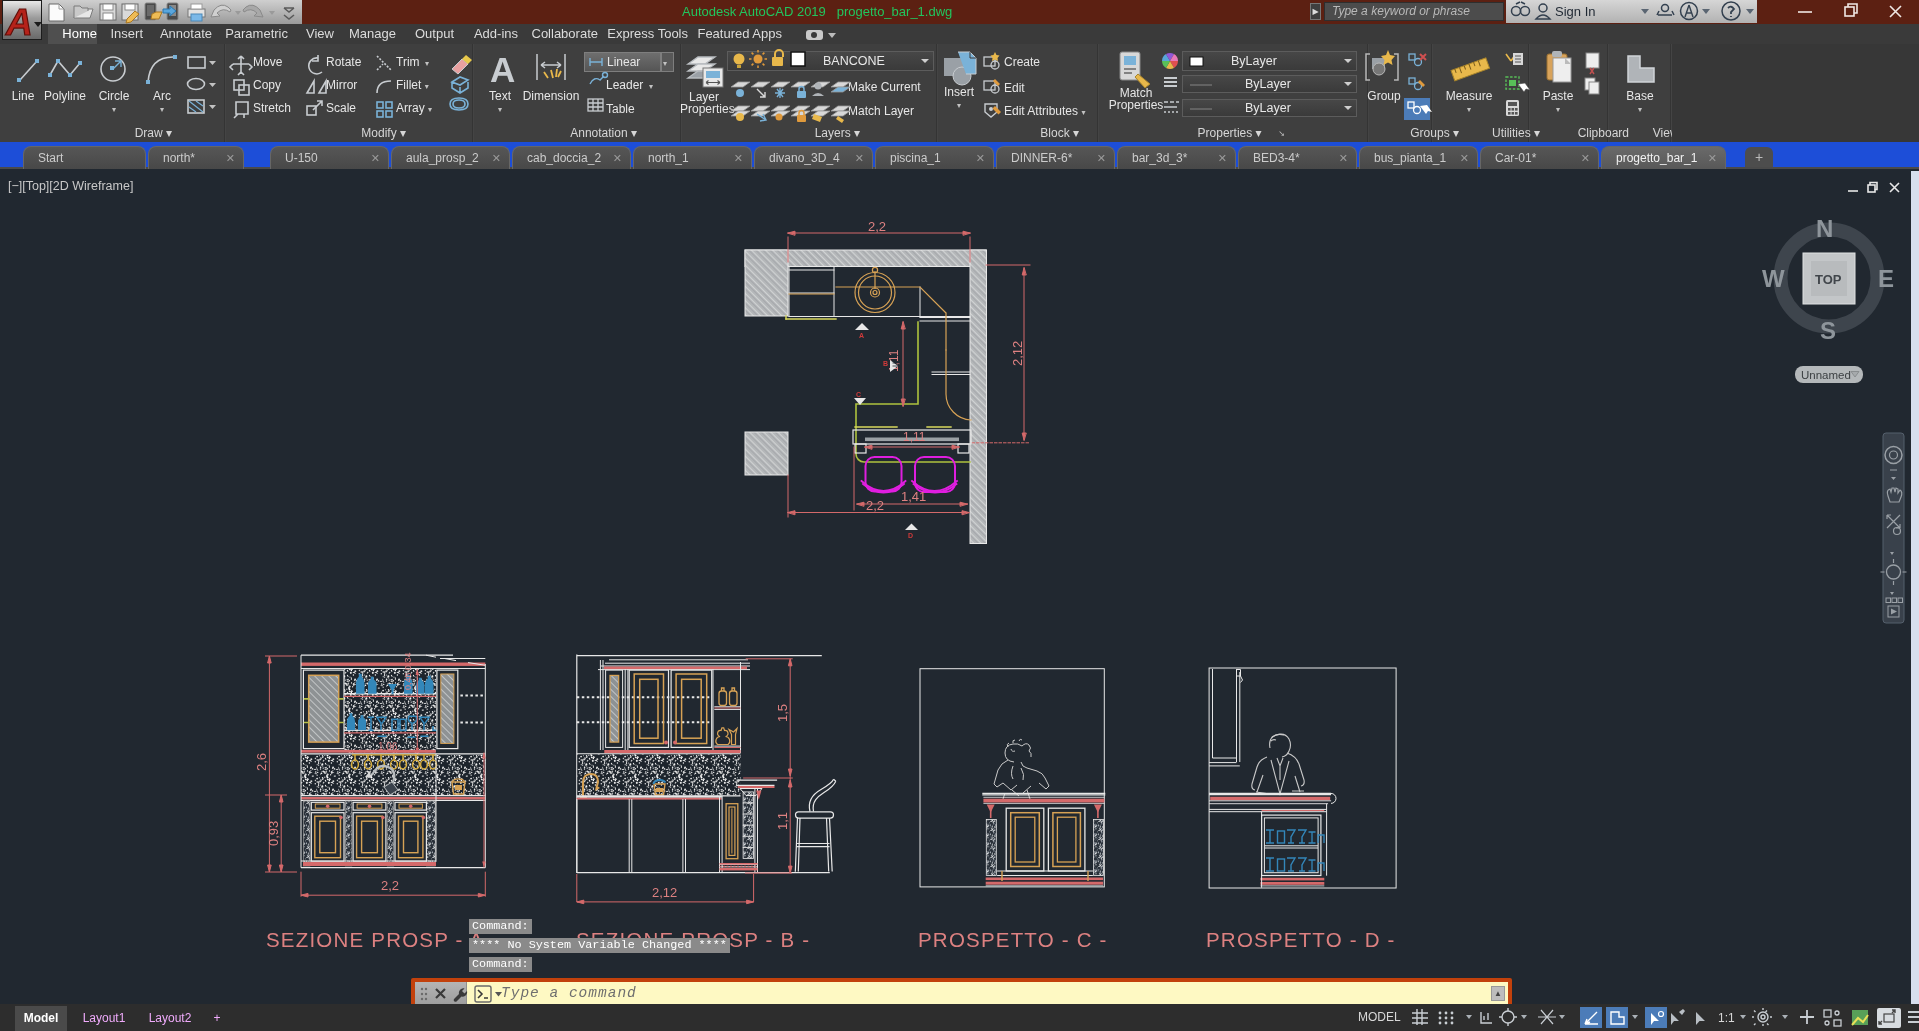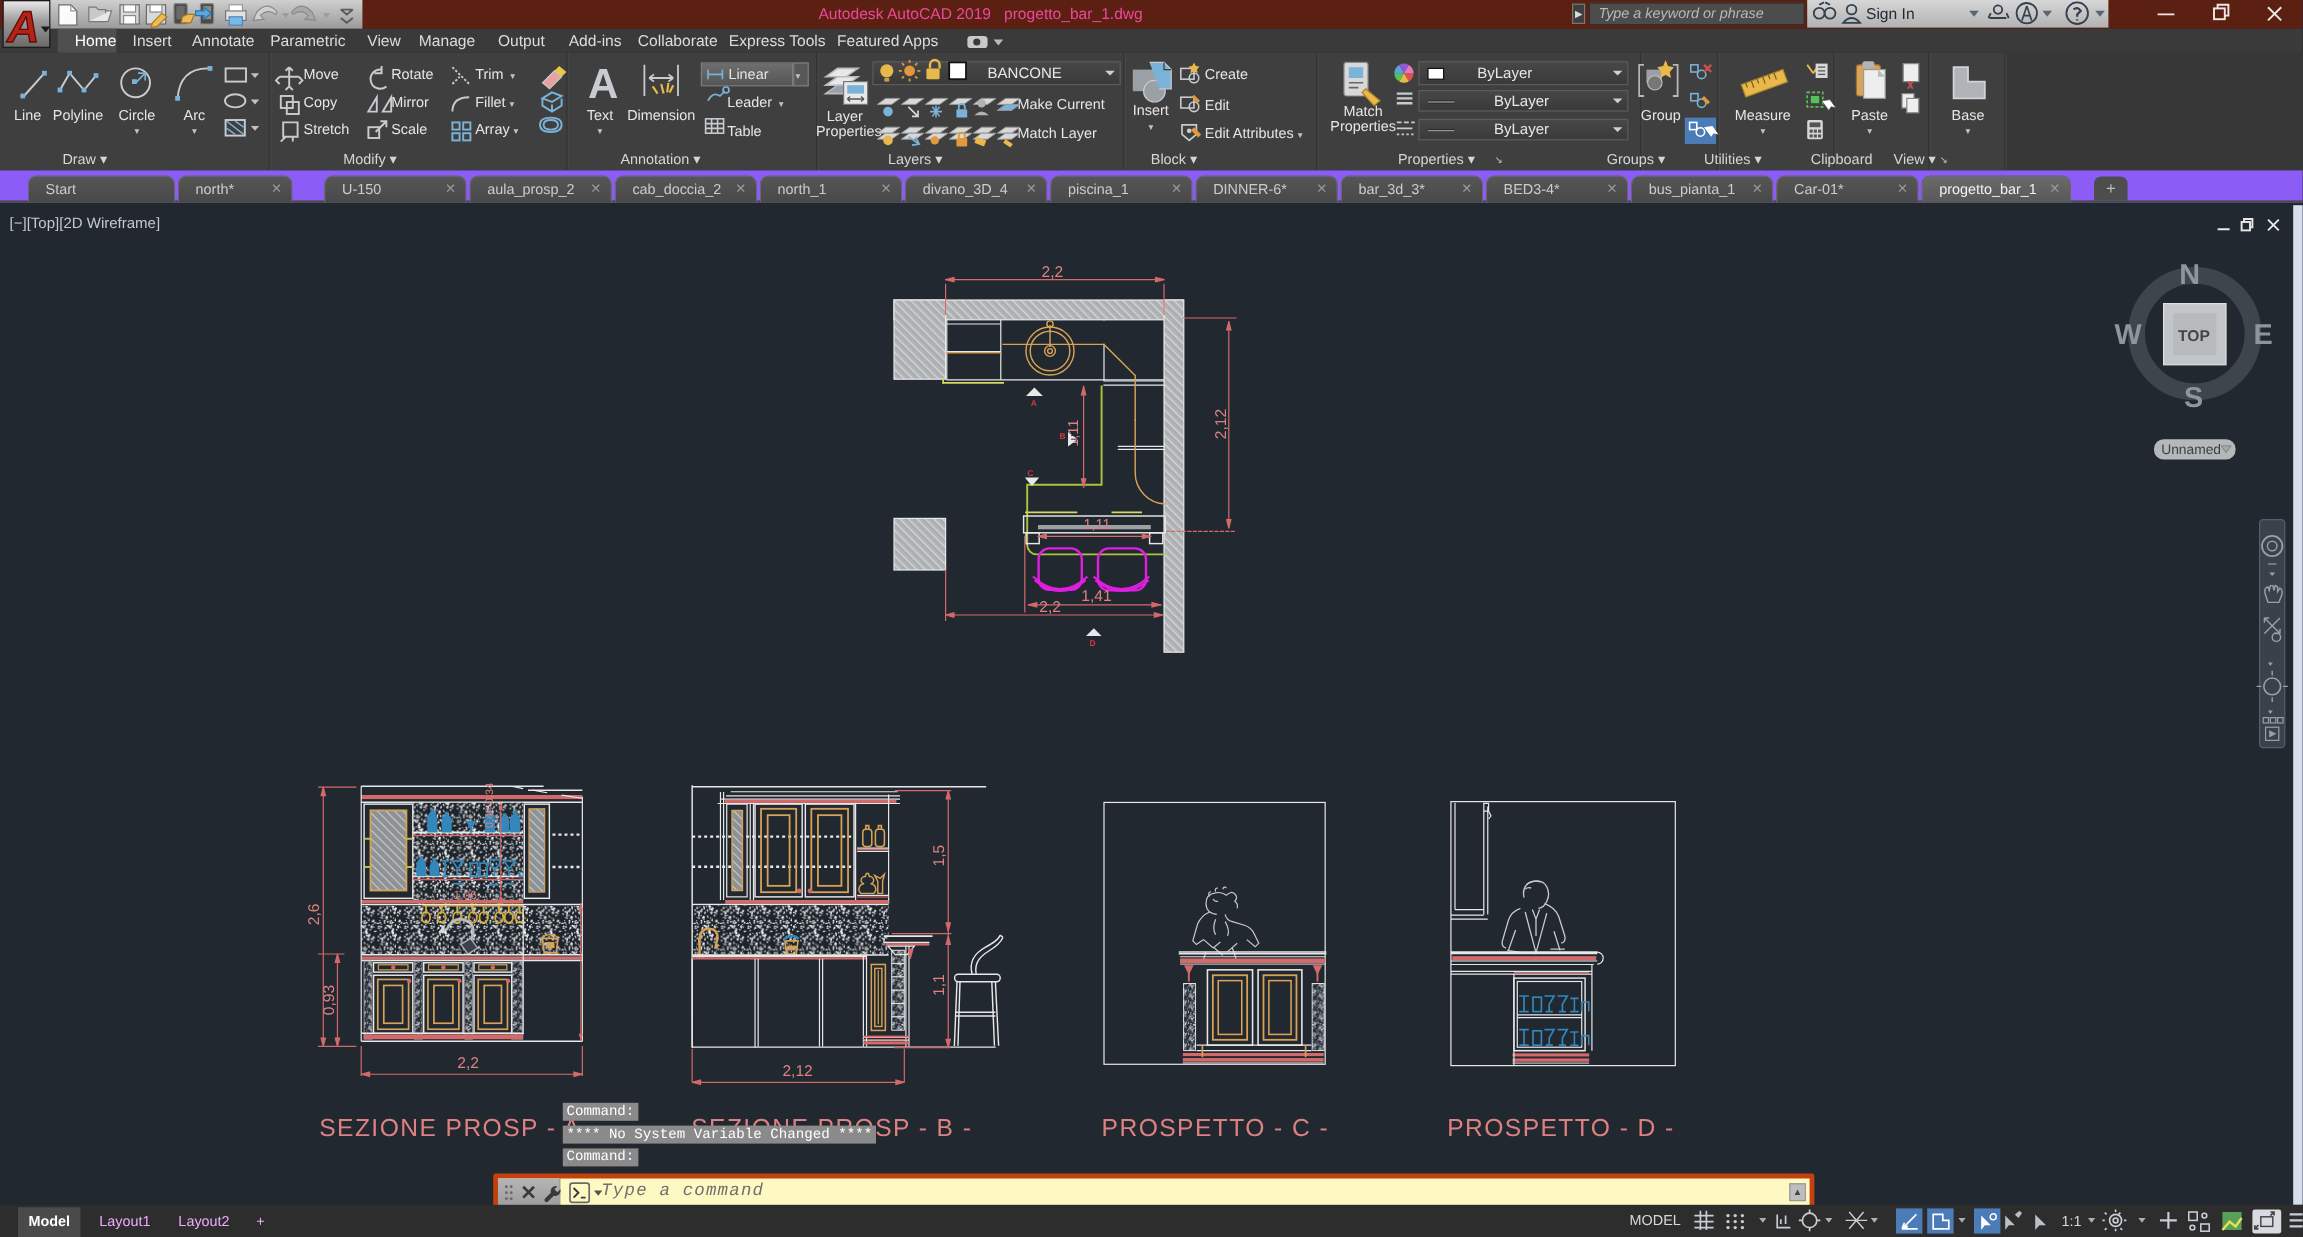--- a/index.html
+++ b/index.html
@@ -2,36 +2,36 @@
 <html><head><meta charset="utf-8">
 <style>
 html,body{margin:0;padding:0;width:1919px;height:1031px;overflow:hidden;background:#212830;font-family:"Liberation Sans",sans-serif;}
 *{box-sizing:border-box}
 .abs{position:absolute}
 #stage{position:relative;width:1919px;height:1031px}
 
 #titlebar{left:0;top:0;width:1919px;height:24px;background:#5c2012}
 #qat{left:41px;top:0;width:261px;height:24px;background:linear-gradient(#cfcfcf,#9a9a9a)}
 #alogo{left:2px;top:0;width:40px;height:40px;background:linear-gradient(#6b6b6b,#2e2e2e);border:1px solid #1c1c1c;z-index:30}
-#title-text{left:682px;top:4px;color:#ec4899;font-size:13px;white-space:pre}
+#title-text{left:682px;top:4px;color:#22c55e;font-size:13px;white-space:pre}
 
 #tabrow{left:0;top:24px;width:1919px;height:20px;background:#3a3a3a}
 .rtab{position:absolute;top:0;height:20px;line-height:20px;color:#dcdcdc;font-size:13px;text-align:right}
 .rtab.active{background:#4f4f4f;color:#fff}
 #ribbon{left:0;top:44px;width:1919px;height:98px;background:#3f3f3f}
 #ribbon .pdiv{position:absolute;top:0;width:2px;height:98px;background:linear-gradient(90deg,#2c2c2c,#4c4c4c)}
-.pfoot{position:absolute;top:82px;height:16px;line-height:14px;color:#d6d6d6;font-size:12px;text-align:left;width:120px}
+.pfoot{position:absolute;top:82px;height:16px;line-height:14px;color:#d6d6d6;font-size:12px;text-align:right;width:120px}
 .pfoot small{font-size:8px;vertical-align:1px;color:#c2c2c2}
 .blabel{position:absolute;color:#e6e6e6;font-size:12px;text-align:center;line-height:12px}
 .slabel{position:absolute;color:#e6e6e6;font-size:12px;line-height:14px;white-space:nowrap}
 .dd{position:absolute;background:linear-gradient(#474747,#3a3a3a);border:1px solid #5c5c5c;color:#e8e8e8;font-size:12.5px}
 .dd .arr{position:absolute;right:4px;top:7px;width:0;height:0;border:4px solid transparent;border-top-color:#cfcfcf}
 #ribbonend{left:1672px;top:44px;width:247px;height:98px;background:#373737}
 
-#filetabs{left:0;top:142px;width:1919px;height:27px;background:#8b5cf6;border-bottom:2px solid #4a4a4a}
+#filetabs{left:0;top:142px;width:1919px;height:27px;background:#1d4ed8;border-bottom:2px solid #4a4a4a}
 .ftab{position:absolute;top:4px;height:23px;background:linear-gradient(#565656,#484848);border:1px solid #666;border-bottom:none;border-radius:8px 8px 0 0;color:#cccccc;font-size:12px;line-height:22px;padding-left:14px}
 .ftab .x{position:absolute;right:8px;top:0;color:#9a9a9a;font-size:11px}
 .ftab.active{background:linear-gradient(#6a6a6a,#585858);color:#f2f2f2}
 .plus{position:absolute;top:5px;width:28px;height:20px;background:#4d4d4d;border-radius:6px 6px 0 0;color:#bbb;text-align:center;line-height:20px;font-size:14px}
 
 #canvas{left:0;top:171px;width:1911px;height:833px;background:#212830}
 #vscroll{left:1911px;top:171px;width:8px;height:833px;background:#d7dfee}
 #wf-label{left:8px;top:179px;color:#c8c8c8;font-size:12.5px}
 
 .cmdbox{position:absolute;background:#8a8a8a;color:#fff;font-family:"Liberation Mono",monospace;font-size:11.8px;line-height:15px;padding:0 3px;white-space:pre}

